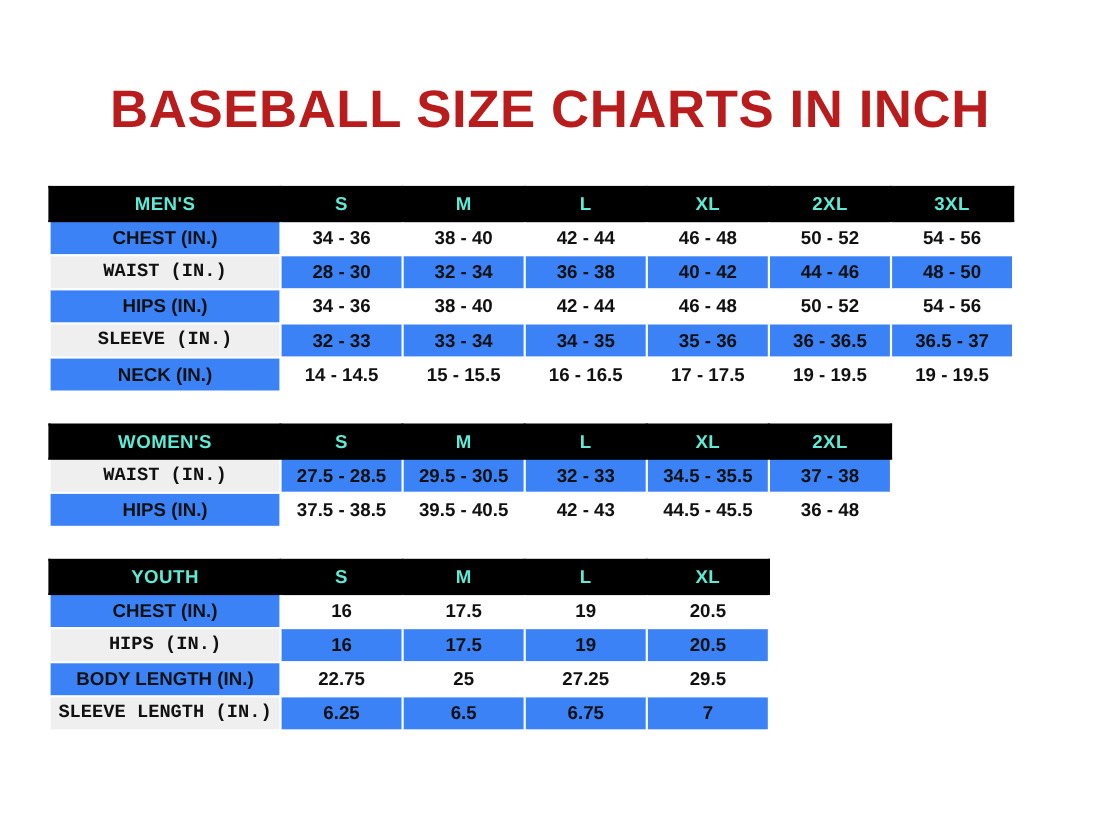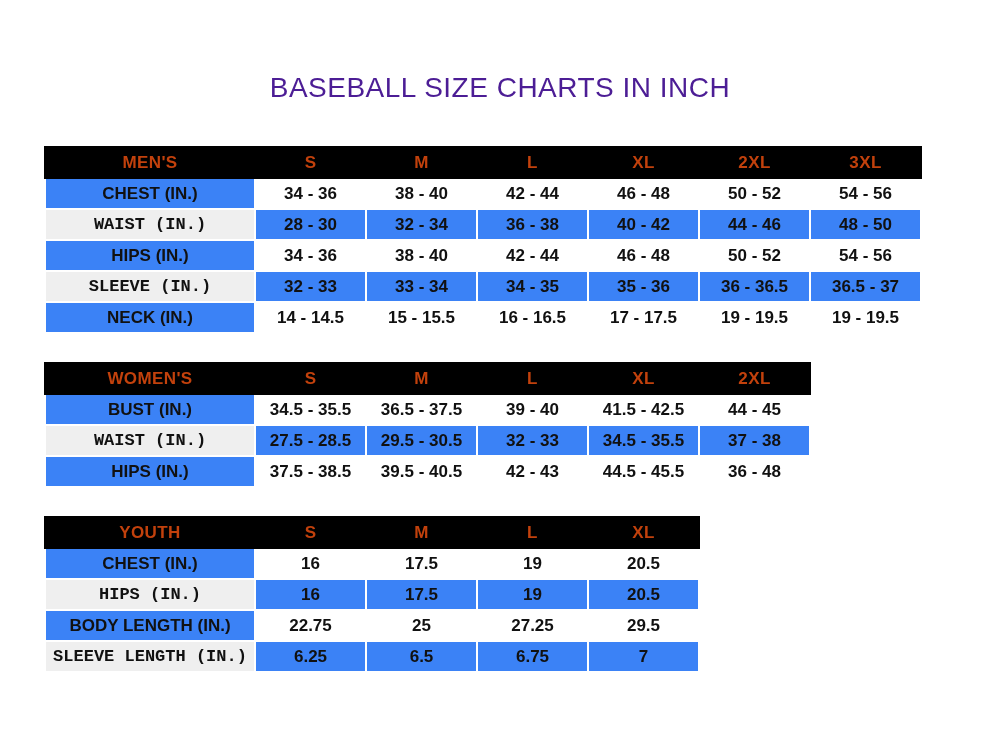--- a/index.html
+++ b/index.html
@@ -15,24 +15,24 @@
     overflow: hidden;
   }
   .page {
     position: relative;
     width: 1000px;
     height: 752px;
     box-sizing: border-box;
   }
   .title {
     text-align: center;
-    font-size: 28px;
-    font-weight: normal;
+    font-size: 48px;
+    font-weight: bold;
     letter-spacing: 0.5px;
-    color: #4c1d95;
+    color: #b91c1c;
     margin: 0;
     padding-top: 72px;
     padding-bottom: 0;
   }
   .charts {
     padding: 0 44px;
     margin-top: 42px;
   }
   table.size-table {
     border-collapse: collapse;
@@ -45,21 +45,21 @@
     border: 2px solid #ffffff;
     text-align: center;
     font-weight: bold;
     height: 31px;
     padding: 0 4px;
     box-sizing: border-box;
     white-space: nowrap;
   }
   table.size-table thead th {
     background: #000000;
-    color: #c2410c;
+    color: #5eead4;
     font-size: 17px;
     letter-spacing: 0.4px;
     border-color: #000000;
   }
   table.size-table thead th.corner {
     text-align: center;
   }
   table.size-table tbody tr td {
     background: #ffffff;
     color: #111111;
@@ -175,28 +175,20 @@
         <tr>
           <th class="corner">WOMEN'S</th>
           <th>S</th>
           <th>M</th>
           <th>L</th>
           <th>XL</th>
           <th>2XL</th>
         </tr>
       </thead>
       <tbody>
-        <tr>
-          <td class="rowlabel">BUST (IN.)</td>
-          <td>34.5 - 35.5</td>
-          <td>36.5 - 37.5</td>
-          <td>39 - 40</td>
-          <td>41.5 - 42.5</td>
-          <td>44 - 45</td>
-        </tr>
         <tr class="alt">
           <td class="rowlabel">WAIST (IN.)</td>
           <td>27.5 - 28.5</td>
           <td>29.5 - 30.5</td>
           <td>32 - 33</td>
           <td>34.5 - 35.5</td>
           <td>37 - 38</td>
         </tr>
         <tr>
           <td class="rowlabel">HIPS (IN.)</td>

